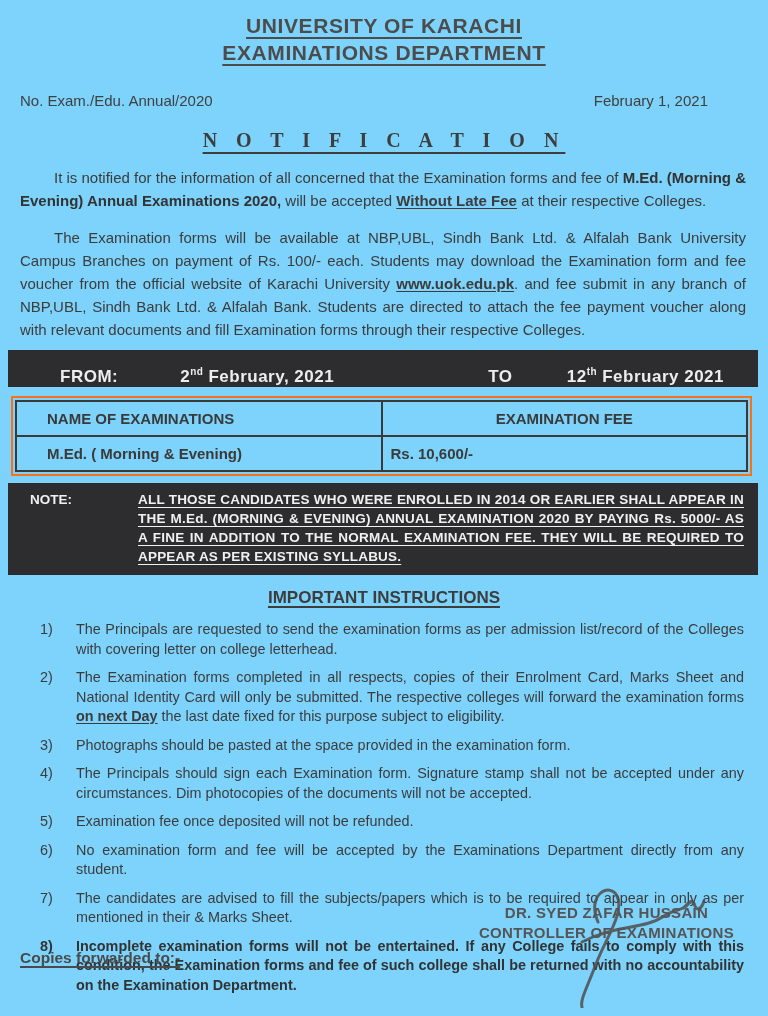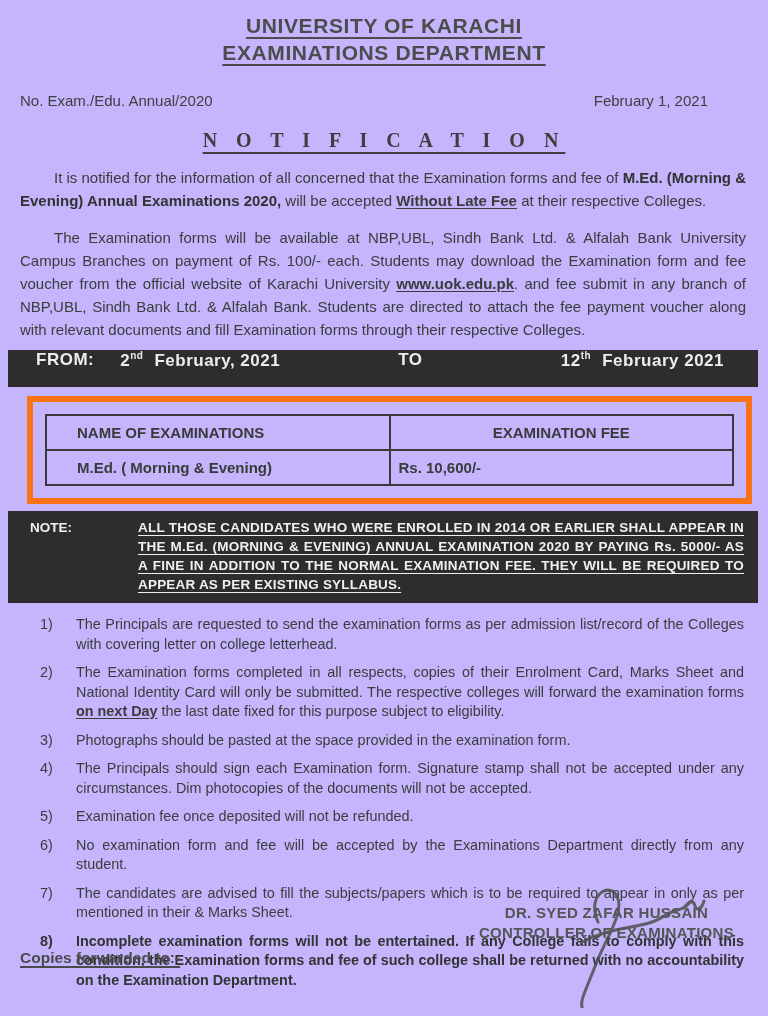--- a/index.html
+++ b/index.html
@@ -1,21 +1,21 @@
 <!DOCTYPE html>
 <html><head>
 <meta charset="utf-8">
 <style>
   * { margin:0; padding:0; box-sizing:border-box; }
   html,body { background:#d8d8d8; }
   .page {
     position:relative;
     width:768px; height:1016px;
     margin:0 auto;
-    background:#c4b5fd;
+    background:#7dd3fc;
     font-family:"Liberation Sans", sans-serif;
     color:#3b3b3b;
     overflow:hidden;
     padding-top:12px;
   }
   
   .doc-title {
     text-align:center;
     font-size:21px; font-weight:bold;
     color:#4c4c4c;
@@ -50,34 +50,35 @@
     color:#3c3c3c;
   }
   .para b { color:#333; }
   .u-bold { font-weight:bold; text-decoration:underline; text-underline-offset:2px; }
   
   .date-bar {
     margin:9px 10px 0 8px;
     height:37px;
     background:#2d2d2f;
     color:#ededed;
-    display:flex; align-items:flex-start;
+    display:flex; align-items:flex-end;
     font-size:17px; font-weight:bold;
-    padding:0 34px 0 28px;
+    padding:0 34px 0 52px;
     letter-spacing:.5px;
-  }
-  .date-bar sup { font-size:10px; vertical-align:super; margin-right:11px; }
+    gap:36px;
+  }
+  .date-bar sup { font-size:10px; vertical-align:super; margin-right:5px; }
   .bar-from-date { margin-left:26px; }
   .bar-to-label { margin-left:118px; }
   .bar-to-date { margin-left:auto; }
   
   .fee-table-wrap {
-    margin:9px 16px 0 27px;
-    border:6px solid #f97316;
-    padding:12px;
+    margin:9px 16px 0 11px;
+    border:2px solid #f97316;
+    padding:2px;
   }
   table.fee-table {
     width:100%;
     border-collapse:collapse;
     font-size:15px; font-weight:bold; color:#3a3a3a;
   }
   table.fee-table th, table.fee-table td { border:2px solid #3a3a3a; }
   table.fee-table th:first-child, table.fee-table td:first-child {
     width:50%; text-align:left; padding:8px 8px 8px 30px;
   }
@@ -184,20 +185,21 @@
       </tr>
     </tbody>
       </table>
   </div>
 
   <div class="note-block">
     <span class="note-label">NOTE:</span>
     <span class="note-text">ALL THOSE CANDIDATES WHO WERE ENROLLED IN 2014 OR EARLIER SHALL APPEAR IN THE M.Ed. (MORNING &amp; EVENING) ANNUAL EXAMINATION 2020 BY PAYING Rs. 5000/- AS A FINE IN ADDITION TO THE NORMAL EXAMINATION FEE. THEY WILL BE REQUIRED TO APPEAR AS PER EXISTING SYLLABUS.</span>
   </div>
 
+  <div class="instr-heading">IMPORTANT INSTRUCTIONS</div>
 
   <div class="instr-list">
     <div class="instr-item">
       <span class="instr-num">1)</span>
       <span class="instr-body"><span>The Principals are requested to send the examination forms as per admission list/record of the Colleges with covering letter on college letterhead.</span><span class="u-bold"></span><span></span></span>
     </div>
     <div class="instr-item">
       <span class="instr-num">2)</span>
       <span class="instr-body"><span>The Examination forms completed in all respects, copies of their Enrolment Card, Marks Sheet and National Identity Card will only be submitted. The respective colleges will forward the examination forms </span><span class="u-bold">on next Day</span><span> the last date fixed for this purpose subject to eligibility.</span></span>
     </div>

